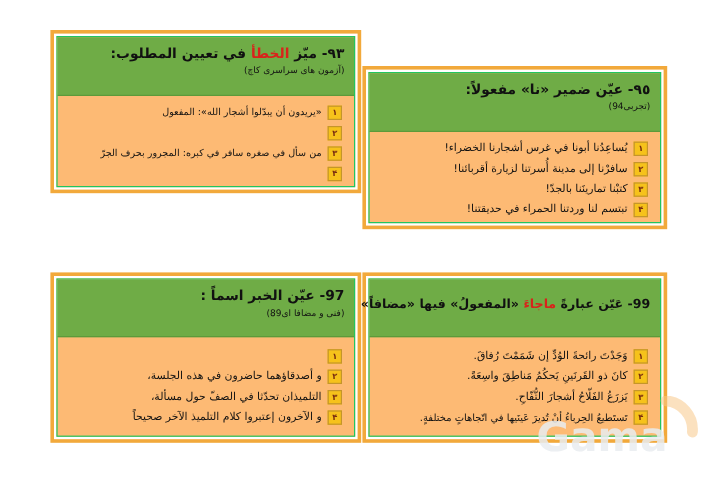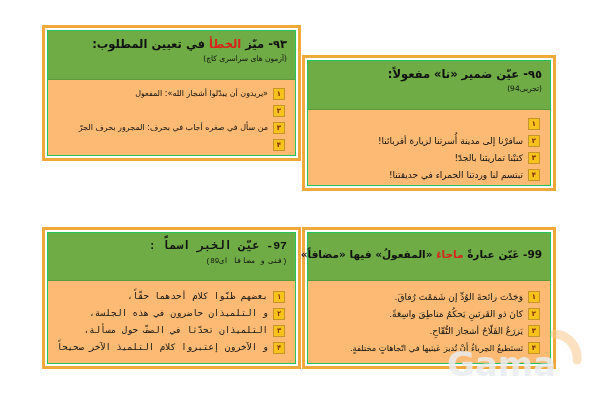--- a/index.html
+++ b/index.html
@@ -100,20 +100,21 @@
     <div class="inner">
       <div class="header" style="height:49px;">
         <div class="title">
           <span>٩٥- عيّن ضمير «نا» مفعولاً:</span>
         </div>
         <div class="subtitle">(تجربی94)</div>
       </div>
       <div class="body">
         <div class="item">
           <span class="badge">١</span>
+          <span class="item-text">يُساعِدُنا أبونا في غرس أشجارنا الخضراء!</span>
         </div>
         <div class="item">
           <span class="badge">٢</span>
           <span class="item-text">سافرْنا إلى مدينة أُسرتنا لزيارة أقربائنا!</span>
         </div>
         <div class="item">
           <span class="badge">٣</span>
           <span class="item-text">كتبْنا تمارينَنا بالجدّ!</span>
         </div>
         <div class="item">
@@ -137,21 +138,21 @@
       <div class="body">
         <div class="item" style="font-size:8px;">
           <span class="badge">١</span>
           <span class="item-text">«يريدون أن يبدّلوا أشجار الله»: المفعول</span>
         </div>
         <div class="item" style="font-size:8px;">
           <span class="badge">٢</span>
         </div>
         <div class="item" style="font-size:8px;">
           <span class="badge">٣</span>
-          <span class="item-text">من سأل في صغره أجاب في بحرف: المجرور بحرف الجرّ</span>
+          <span class="item-text">من سأل في صغره سافر في كبره: المجرور بحرف الجرّ</span>
         </div>
         <div class="item" style="font-size:7.2px;">
           <span class="badge">۴</span>
         </div>
       </div>
     </div>
   </div>
 
   <div class="card" style="left:302px; top:227px; width:254px; height:142px;">
     <div class="inner">
@@ -176,36 +177,35 @@
           <span class="item-text">يَزرَعُ الفَلّاحُ أشجارَ التُّفّاحِ.</span>
         </div>
         <div class="item" style="font-size:8.3px;">
           <span class="badge">۴</span>
           <span class="item-text">تَستَطيعُ الحِرباءُ أنْ تُديرَ عَينَيها في اتّجاهاتٍ مختلفةٍ.</span>
         </div>
       </div>
     </div>
   </div>
 
-  <div class="card" style="left:42px; top:227px; width:259px; height:142px;font-family:Liberation Mono, monospace;">
+  <div class="card" style="left:42px; top:227px; width:259px; height:142px;">
     <div class="inner">
       <div class="header" style="height:48px;">
         <div class="title">
           <span>97- عيّن الخبر اسماً :</span>
         </div>
         <div class="subtitle">(فنی و مضافا ای89)</div>
       </div>
       <div class="body" style="padding-top:7px;">
         <div class="item">
           <span class="badge">١</span>
-          <span class="item-text">بعضهم ظنّوا كلام أحدهما حقّاً،</span>
-        </div>
-        <div class="item">
-          <span class="badge">٢</span>
-          <span class="item-text">و التلميذان حاضرون في هذه الجلسة،</span>
+        </div>
+        <div class="item">
+          <span class="badge">٢</span>
+          <span class="item-text">و أصدقاؤهما حاضرون في هذه الجلسة،</span>
         </div>
         <div class="item">
           <span class="badge">٣</span>
           <span class="item-text">التلميذان تحدّثا في الصفّ حول مسألة،</span>
         </div>
         <div class="item">
           <span class="badge">۴</span>
           <span class="item-text">و الآخرون إعتبروا كلام التلميذ الآخر صحيحاً</span>
         </div>
       </div>

